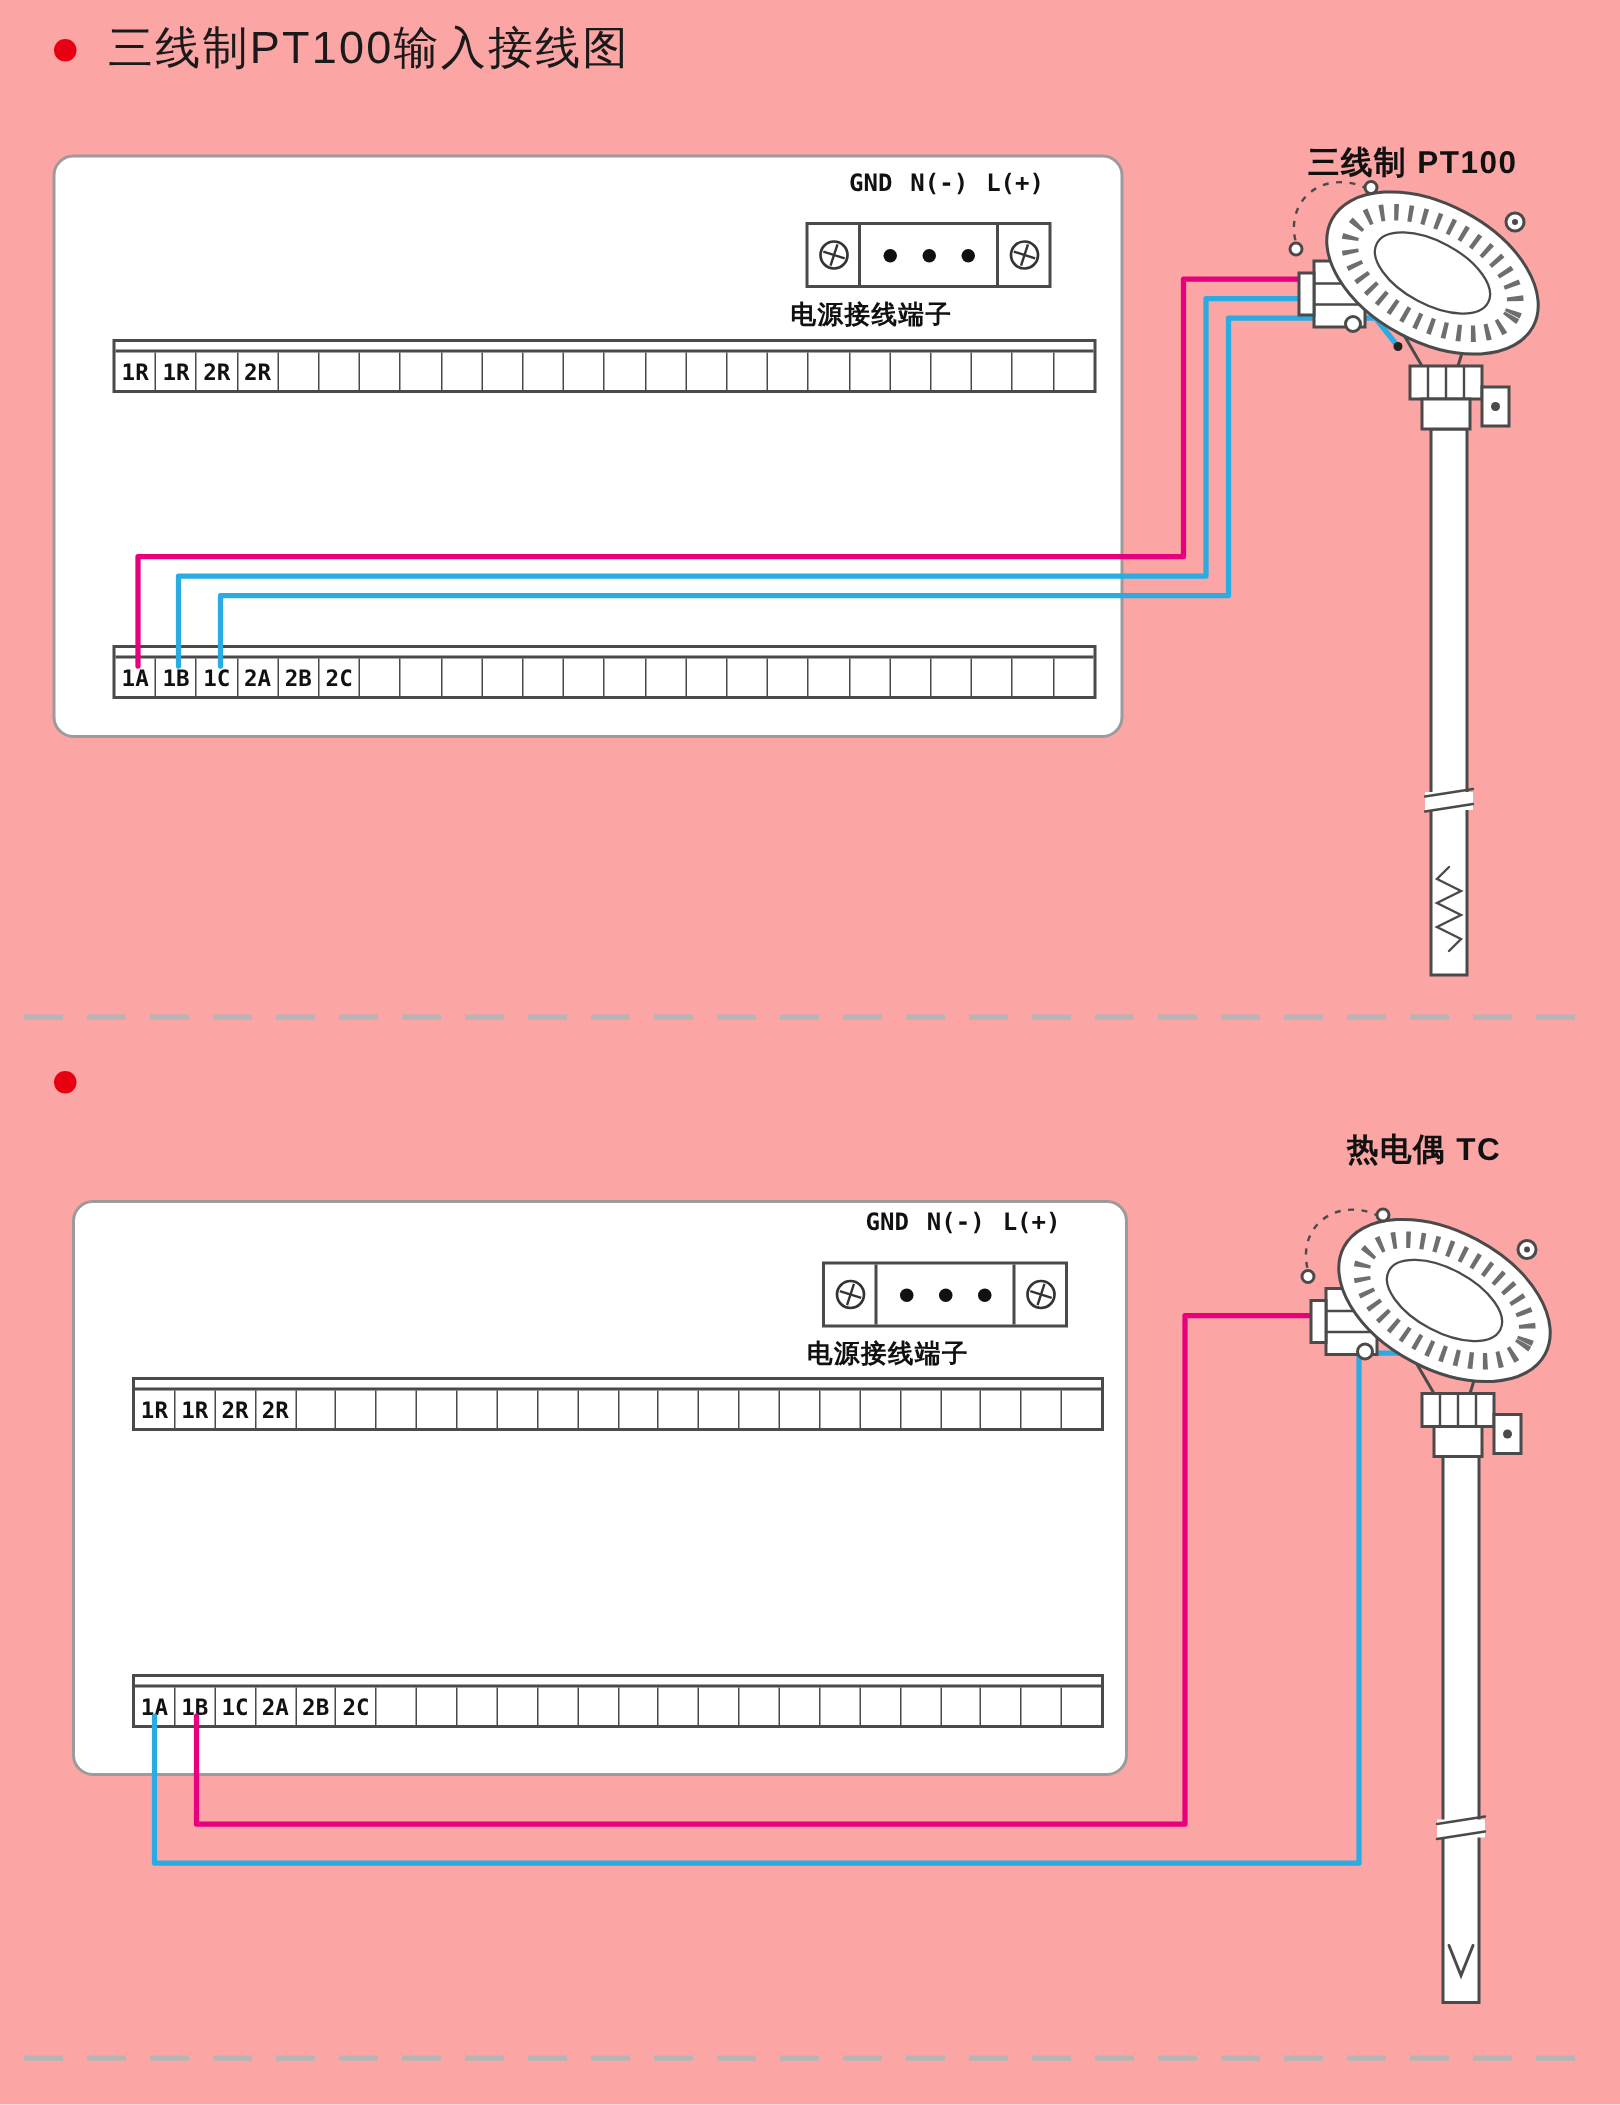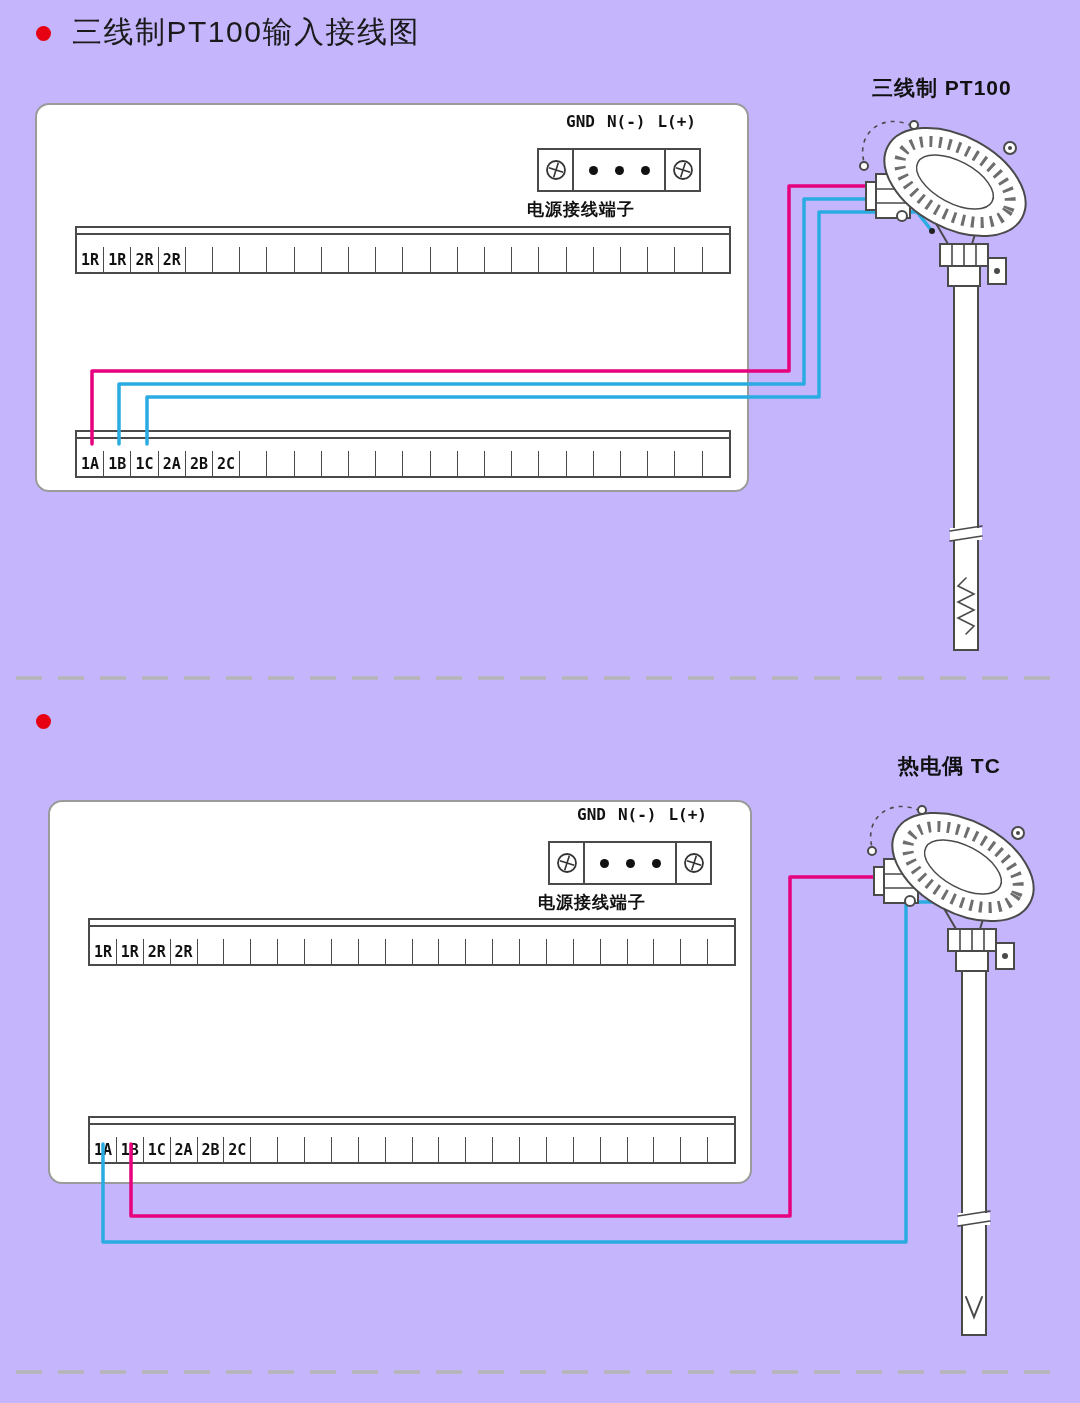--- a/index.html
+++ b/index.html
@@ -1,26 +1,26 @@
 <!DOCTYPE html>
 <html style="--accent: #e60012; --wire-pink: #e6007e; --wire-blue: #2aace2; --line: #4a4a4a; --panel-border: #9b9b9b; --dash: #b5b5b5;"><head>
 <meta charset="utf-8">
 <style>
   html,body{margin:0;padding:0;background:#fff;}
-  .page{position:relative;width:1080px;height:1403px;background:#c4b5fd;overflow:hidden;
+  .page{position:relative;width:1080px;height:1403px;background:#fca5a5;overflow:hidden;
         font-family:"Liberation Sans", sans-serif;}
 
   .bullet{position:absolute;width:15px;height:15px;border-radius:50%;background:var(--accent,#e60012);}
   .title{position:absolute;font-size:30px;font-weight:500;color:#1a1a1a;letter-spacing:1.5px;white-space:nowrap;}
 
   .panel{position:absolute;border:2px solid var(--panel-border,#9b9b9b);border-radius:14px;background:#fff;}
 
   .strip{position:absolute;border:2px solid var(--line,#4a4a4a);background:#fff;box-sizing:border-box;}
   .strip-rail{height:5px;border-bottom:2px solid var(--line,#4a4a4a);}
-  .strip-cells{display:flex;margin-top:12px;}
+  .strip-cells{display:flex;}
   .cell{flex:1 1 0;height:25px;border-right:1.5px solid var(--line,#4a4a4a);
         display:flex;align-items:center;justify-content:center;
         font:bold 15px "DejaVu Sans Mono", monospace;color:#111;}
   .cell:last-child{border-right:none;}
 
   .power-block{position:absolute;width:160px;height:40px;border:2px solid var(--line,#4a4a4a);
                display:flex;background:#fff;box-sizing:content-box;}
   .power-end{width:33px;display:flex;align-items:center;justify-content:center;}
   .pb-left{border-right:2px solid var(--line,#4a4a4a);}
   .pb-right{border-left:2px solid var(--line,#4a4a4a);}
@@ -137,21 +137,21 @@
         <div class="cell"></div>
         <div class="cell"></div>
         <div class="cell"></div>
         <div class="cell"></div>
         <div class="cell"></div>
         <div class="cell"></div>
         <div class="cell"></div>
       </div>
   </div>
 
-  <div class="sensor-label" style="left:872px;top:74px;">三线制 PT100</div>
+  <div class="sensor-label" style="left:872px;top:94px;">三线制 PT100</div>
 
   <div class="bullet" style="left:36px;top:714px;"></div>
 
   <div class="panel" style="left:48px;top:800px;width:700px;height:380px;"></div>
 
   <div class="power-labels" style="left:577px;top:805px;">
     <span>GND</span>
     <span>N(-)</span>
     <span>L(+)</span>
   </div>

